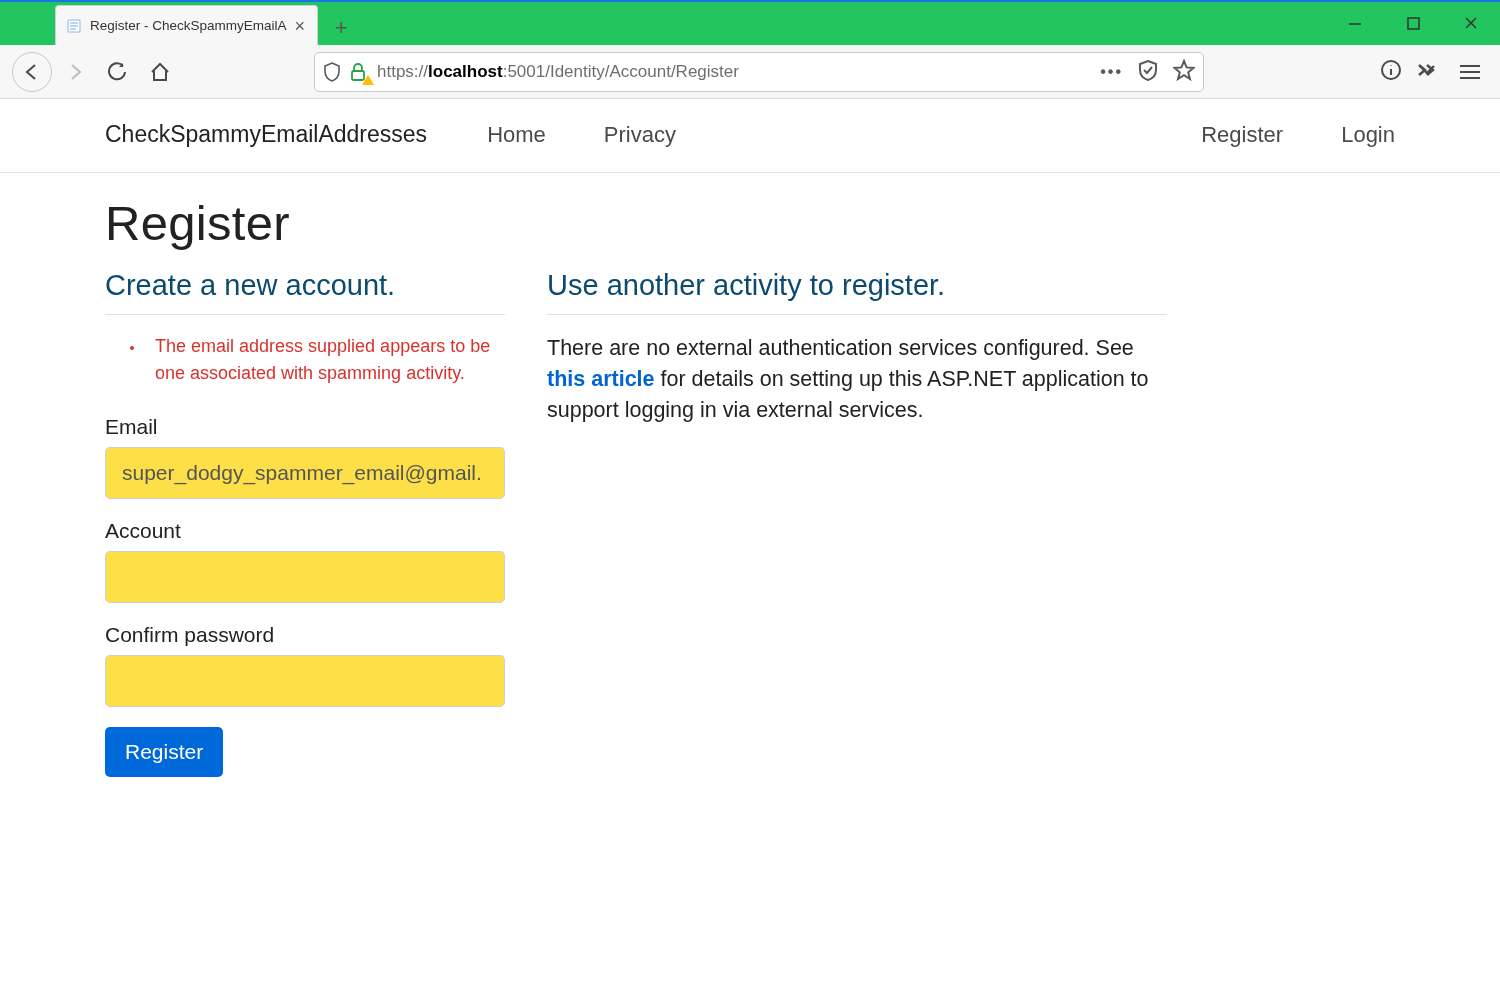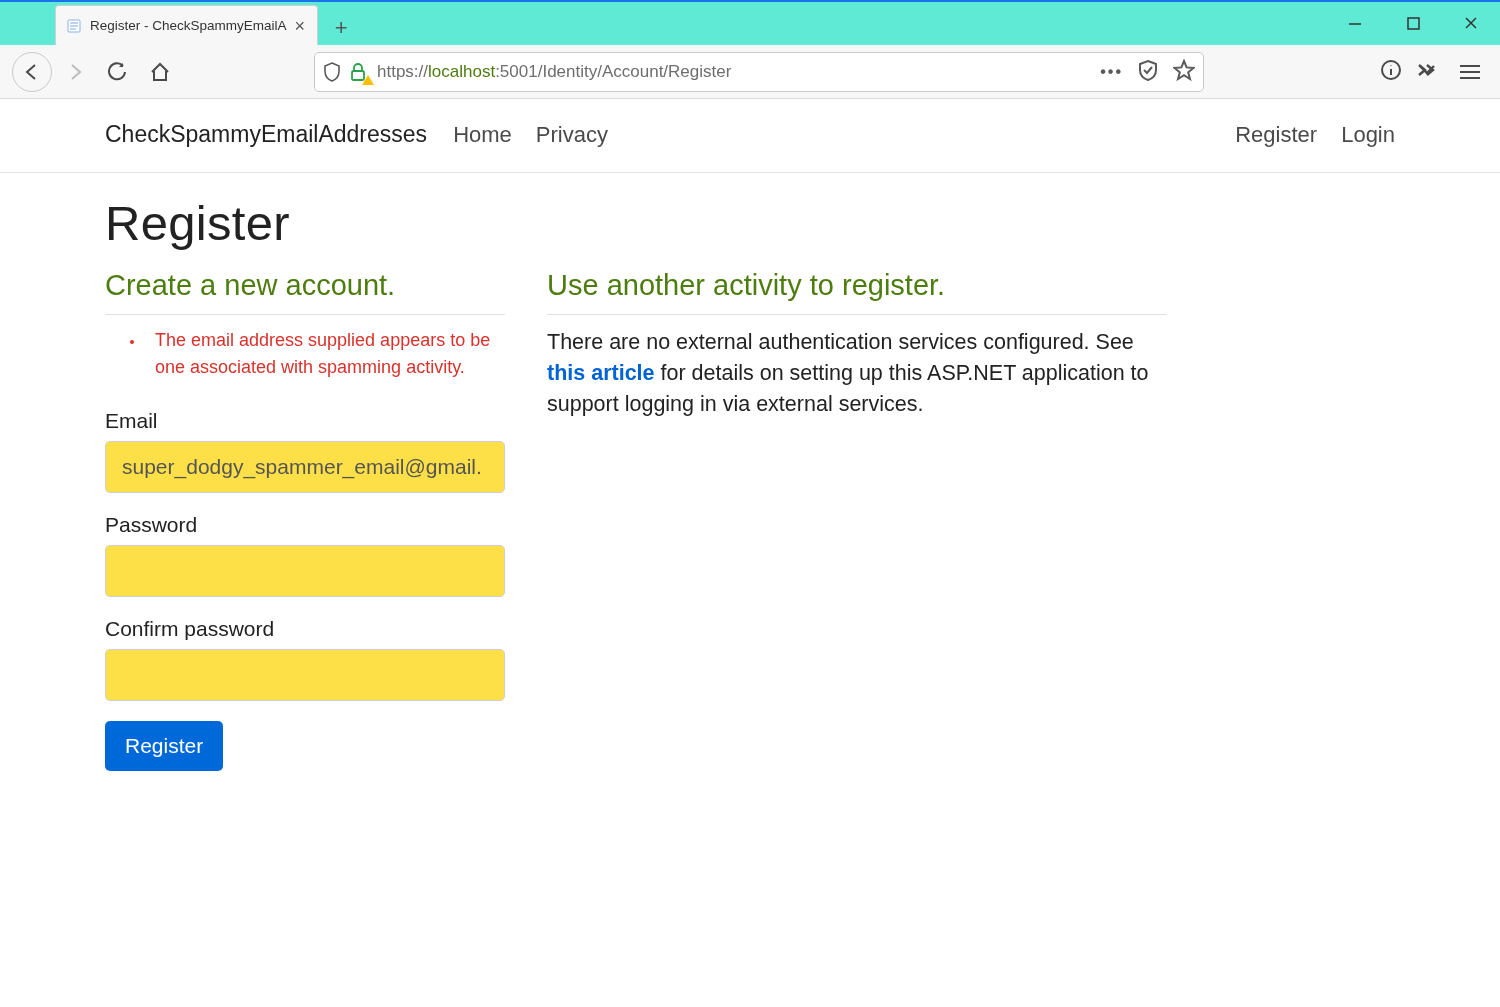--- a/index.html
+++ b/index.html
@@ -1,59 +1,59 @@
 <!DOCTYPE html>
 <html><head>
 <meta charset="utf-8">
 <style>
   * { box-sizing: border-box; margin: 0; padding: 0; }
   html, body { width: 1500px; height: 1007px; font-family: "Segoe UI", Arial, sans-serif; background: #fff; overflow: hidden; }
 
   
   .browser-chrome { width: 100%; }
-  .window-top { display: flex; align-items: flex-end; background: #5eead4; height: 45px; border-top: 2px solid #1a73e8; }
+  .window-top { display: flex; align-items: flex-end; background: #22c55e; height: 45px; border-top: 2px solid #1a73e8; }
   .tab { display: flex; align-items: center; gap: 8px; background: #f7f7f7; height: 40px; padding: 0 12px 0 10px; margin-left: 55px; border-radius: 4px 4px 0 0; min-width: 260px; border: 1px solid #d0d0d0; border-bottom: none; }
   .tab-favicon { width: 16px; height: 16px; display: inline-flex; align-items: center; justify-content: center; }
   .tab-title { font-size: 13.5px; color: #333; flex: 1; white-space: nowrap; overflow: hidden; text-overflow: clip; }
   .tab-close { font-size: 18px; color: #555; line-height: 1; }
   .new-tab { width: 34px; height: 34px; display: flex; align-items: center; justify-content: center; font-size: 22px; color: #555; margin-left: 6px; }
   .win-controls { margin-left: auto; display: flex; height: 44px; }
   .win-btn { width: 58px; display: flex; align-items: center; justify-content: center; color: #333; }
   .win-btn svg { stroke: #333; }
 
   .toolbar { display: flex; align-items: center; background: #f7f7f7; height: 54px; padding: 0 12px; gap: 6px; border-bottom: 1px solid #dcdcdc; }
   .tb-btn { width: 36px; height: 36px; display: flex; align-items: center; justify-content: center; border-radius: 4px; color: #4a4a4a; }
   .tb-btn.circ { border: 1px solid #c9c9c9; border-radius: 50%; width: 40px; height: 40px; }
   .tb-btn.dis svg { stroke: #bdbdbd; }
   .addr-wrap { flex: 1; display: flex; align-items: center; max-width: 890px; margin-left: 130px; }
   .addr { flex: 1; height: 40px; border: 1px solid #c9c9c9; border-radius: 5px; background: #fff; display: flex; align-items: center; padding: 0 8px; gap: 8px; }
   .addr .shield, .addr .lock { display: inline-flex; align-items: center; justify-content: center; }
   .addr-text { flex: 1; font-size: 17px; color: #6e6e6e; white-space: nowrap; overflow: hidden; }
-  .addr-text b { color: #4d7c0f; font-weight: 400; }
+  .addr-text b { color: #000000; font-weight: 700; }
   .addr-right { display: flex; align-items: center; gap: 14px; color: #5a5a5a; }
   .toolbar-right { display: flex; align-items: center; gap: 14px; margin-left: auto; }
   .hamburger { display: flex; flex-direction: column; gap: 4px; }
   .hamburger span { width: 20px; height: 2px; background: #4a4a4a; }
 
   
   .page { padding: 0; }
   .site-header { border-bottom: 1px solid #e5e5e5; }
   .site-nav { max-width: 1290px; margin: 0 auto; padding: 22px 0 24px; display: flex; align-items: flex-end; }
   .brand { font-size: 23px; color: #222; margin-left: 0; }
   .nav-links { display: flex; gap: 24px; margin-left: 26px; }
-  .nav-links a, .auth-links a { font-size: 22px; color: #4a4a4a; text-decoration: none; }
+  .nav-links a, .auth-links a { font-size: 22px; color: #4a4a4a; text-decoration: none; margin-left: 34px; }
   .auth-links { margin-left: auto; display: flex; gap: 24px; }
 
   .container { max-width: 1290px; margin: 0 auto; padding: 22px 0 18px; }
   h1.page-title { font-size: 49px; font-weight: 400; color: #222; margin-bottom: 18px; letter-spacing: 0.3px; }
 
   .cols { display: flex; gap: 42px; }
   .col { flex: 0 0 400px; }
   .col.right { flex: 0 0 620px; }
-  h2.section-title { font-size: 29px; font-weight: 400; color: #4d7c0f; padding-bottom: 12px; border-bottom: 1px solid #e0e0e0; margin-bottom: 12px; }
+  h2.section-title { font-size: 29px; font-weight: 400; color: #0c4a6e; padding-bottom: 12px; border-bottom: 1px solid #e0e0e0; margin-bottom: 18px; }
 
   ul.validation { list-style: disc; padding-left: 40px; margin-bottom: 28px; }
   ul.validation li { color: #d9322d; font-size: 18px; line-height: 1.5; padding-left: 10px; }
   ul.validation li::marker { color: #d9322d; font-size: 14px; }
 
   .form-group { margin-bottom: 20px; margin-top: 8px; }
   .form-group label { display: block; font-size: 21px; color: #222; margin-bottom: 8px; }
   .form-group input { width: 100%; height: 52px; border: 1px solid #cfcfcf; border-radius: 5px; padding: 0 16px; font-size: 21px; color: #555; background: #fde047; }
   .btn-primary { background: #0069d9; color: #fff; border: none; border-radius: 5px; padding: 13px 20px; font-size: 21px; cursor: pointer; }
 
@@ -217,21 +217,21 @@
 
         <ul class="validation">
           <li>The email address supplied appears to be one associated with spamming activity.</li>
         </ul>
 
         <div class="form-group">
           <label>Email</label>
           <input type="text" value="super_dodgy_spammer_email@gmail." style="">
         </div>
         <div class="form-group">
-          <label>Password</label>
+          <label>Account</label>
           <input type="password" value="" style="">
         </div>
         <div class="form-group">
           <label>Confirm password</label>
           <input type="password" value="" style="">
         </div>
         <button class="btn-primary">Register</button>
       </div>
 
       <div class="col right">

